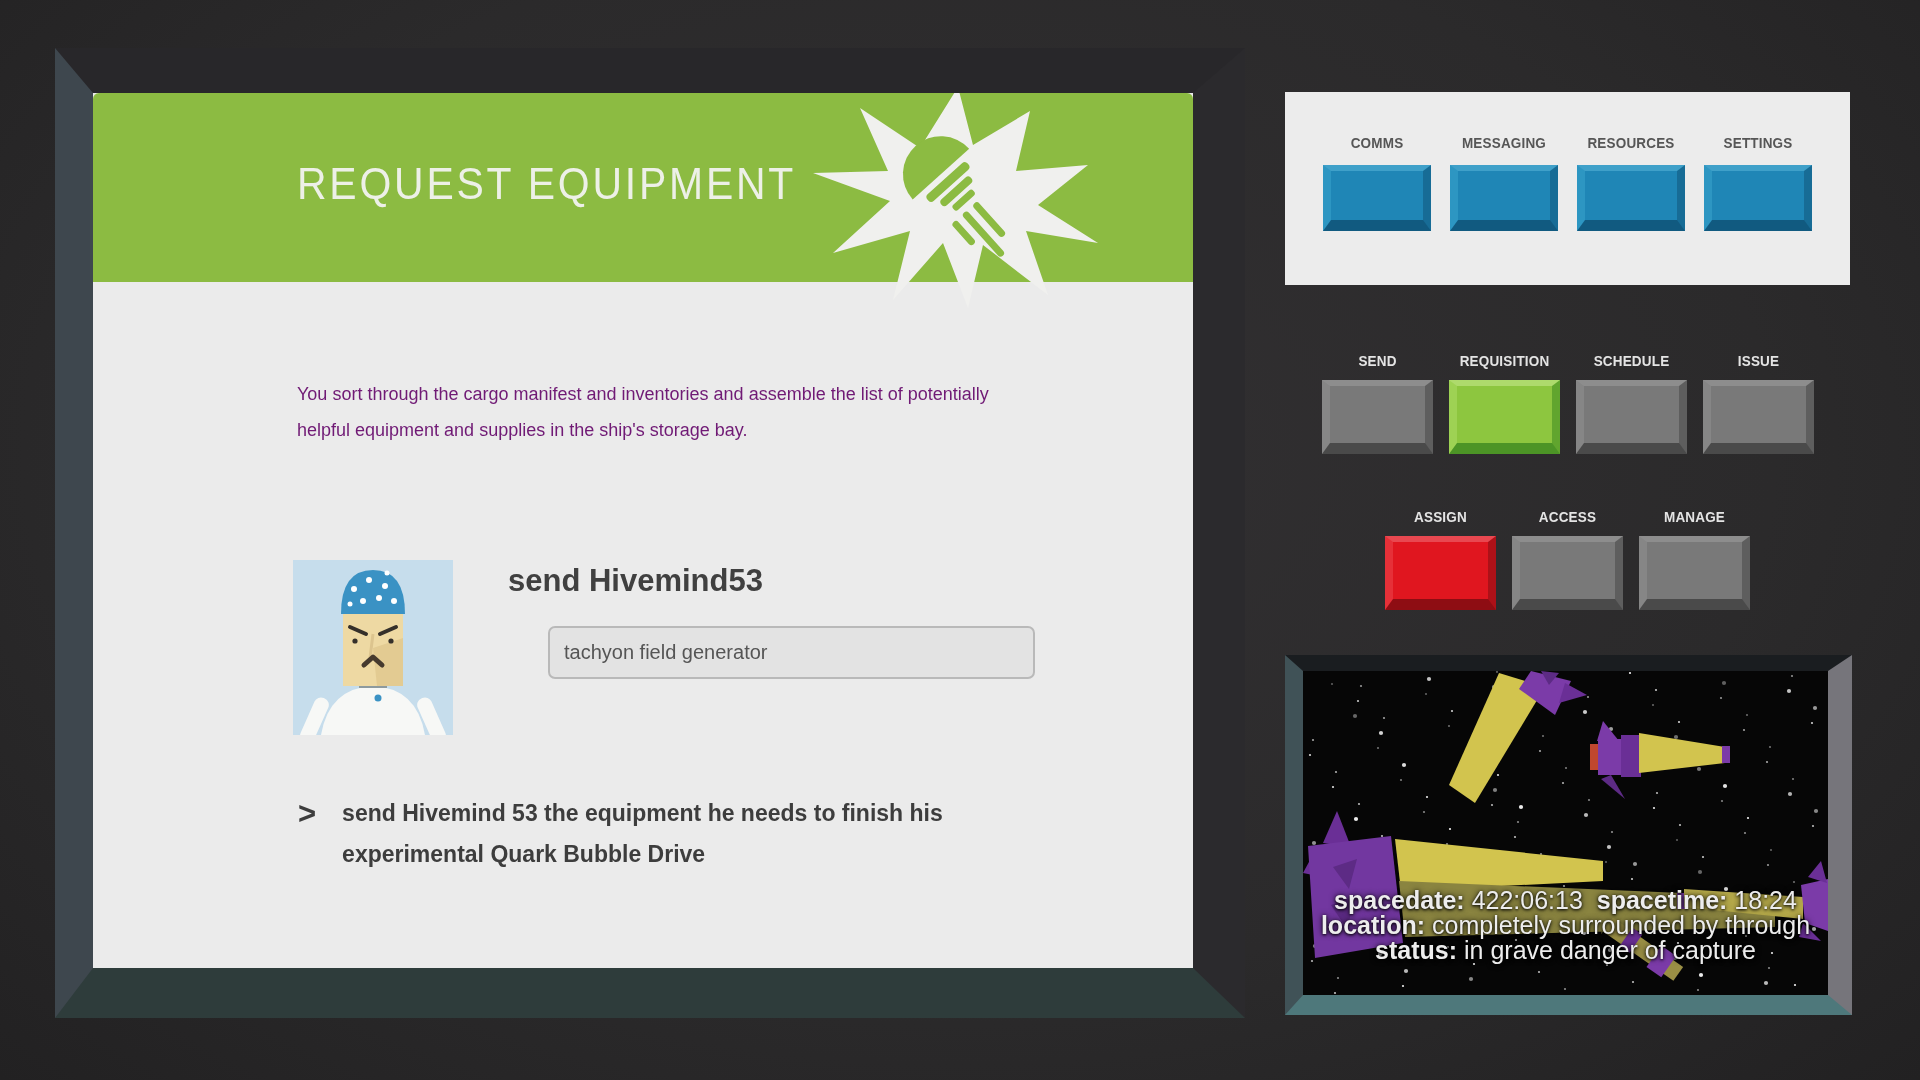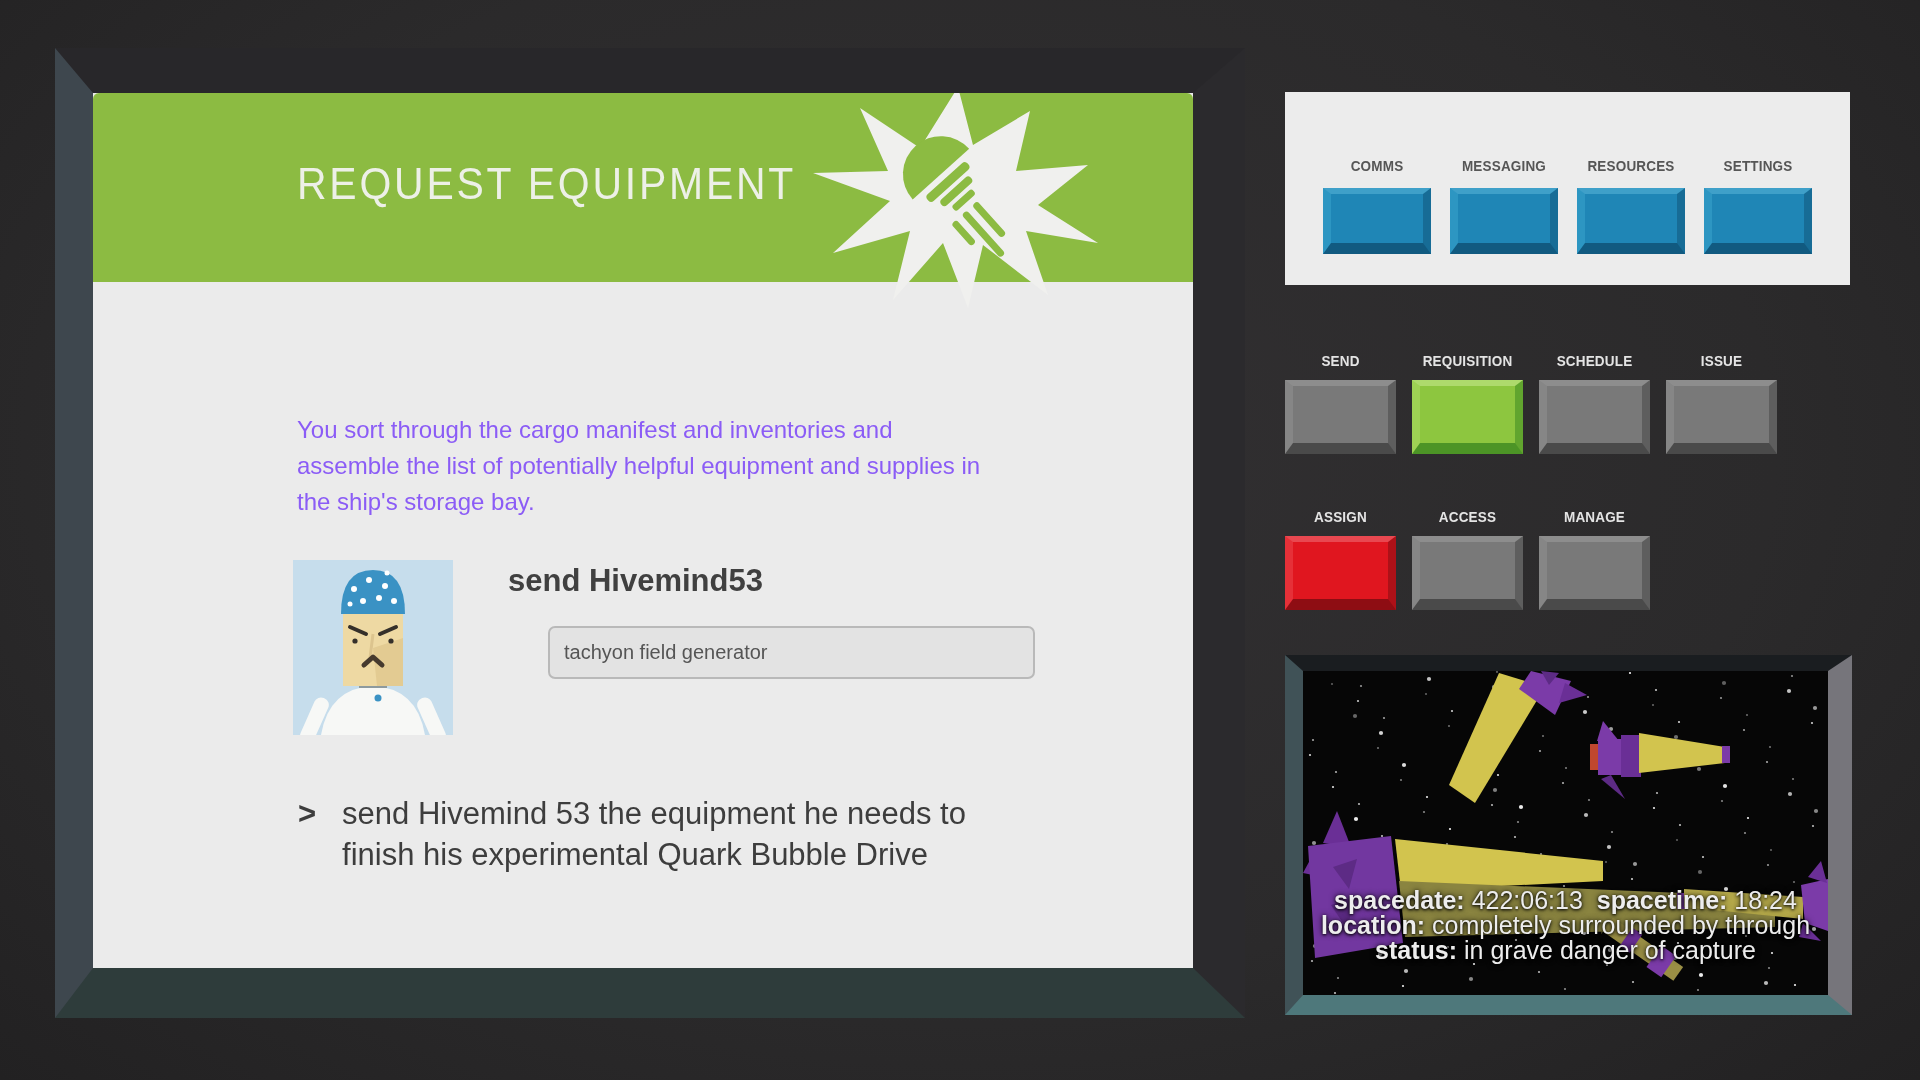--- a/index.html
+++ b/index.html
@@ -21,51 +21,51 @@
   .panel-header { position:relative; height:189px; background:#8cbb42; }
   .panel-title {
     position:absolute; left:204px; top:66px;
     font-size:44px; font-weight:400; letter-spacing:3px; color:#edf0e7;
     transform:scaleX(.93); transform-origin:left center; white-space:nowrap;
   }
   .starburst { position:absolute; left:705px; top:0; width:300px; height:215px; }
 
   .body-text {
     position:absolute; left:204px; top:283px; width:700px;
-    font-size:24px; line-height:36px; color:#8b5cf6;margin-top:36px;
+    font-size:18px; line-height:36px; color:#701a75;
   }
   .avatar-box { position:absolute; left:200px; top:467px; width:160px; height:175px; }
   .send-label { position:absolute; left:415px; top:470px; font-size:31px; font-weight:700; color:#404040; }
   .equip-input {
     position:absolute; left:415px; top:533px; width:487px; height:53px;
     background:#e3e3e3; border:2px solid #b9b9b9; border-radius:7px;
     font-family:inherit; font-size:20px; color:#555; padding:0 14px; outline:none;margin-left:40px;
   }
   .prompt-row { position:absolute; left:205px; top:700px; width:880px; display:flex; }
   .prompt-marker { font-size:31px; font-weight:700; color:#3d3d3d; line-height:41px; margin-right:26px; }
-  .prompt-text  { font-size:31px; font-weight:400; color:#3d3d3d; line-height:41px; width:700px; }
+  .prompt-text  { font-size:23px; font-weight:700; color:#3d3d3d; line-height:41px; width:700px; }
 
   
   .comms-panel {
     position:absolute; left:1285px; top:92px; width:565px; height:193px;
-    background:#ececec; display:flex; justify-content:center; gap:19px; padding-top:65px;
+    background:#ececec; display:flex; justify-content:center; gap:19px; padding-top:42px;
   }
   .menu-col { width:108px; text-align:center; }
   .key-label {
     display:block; font-size:15px; font-weight:700; color:#565656;
     letter-spacing:.2px; margin-bottom:14px; transform:scaleX(.9); white-space:nowrap;
   }
   .key {
     width:108px; height:66px; cursor:pointer;
     border-style:solid; border-width:6px 8px 11px 8px;
   }
   .key-blue  { background:#1f86b6; border-color:#3fa0c9 #176c96 #115a80 #2d96c2; }
 
   .keypad { position:absolute; left:1285px; top:330px; width:565px; }
-  .keypad-row { display:flex; gap:16px; padding-top:22px; margin-bottom:32px; }
+  .keypad-row { display:flex; justify-content:center; gap:16px; padding-top:22px; margin-bottom:32px; }
   .keypad .menu-col { width:111px; }
   .keypad .key { width:111px; height:74px; }
   .keypad .key-label { color:#e4e4e4; margin-bottom:11px; }
   .key-gray  { background:#797979; border-color:#8d8d8d #5e5e5e #4a4a4a #868686; }
   .key-green { background:#8dc63f; border-color:#aeda6c #61a52e #4c9426 #9ed254; }
   .key-red   { background:#e0161f; border-color:#e84850 #ad1118 #8e0d13 #e63038; }
 
   
   .viewscreen {
     position:absolute; left:1285px; top:655px; width:567px; height:360px;

